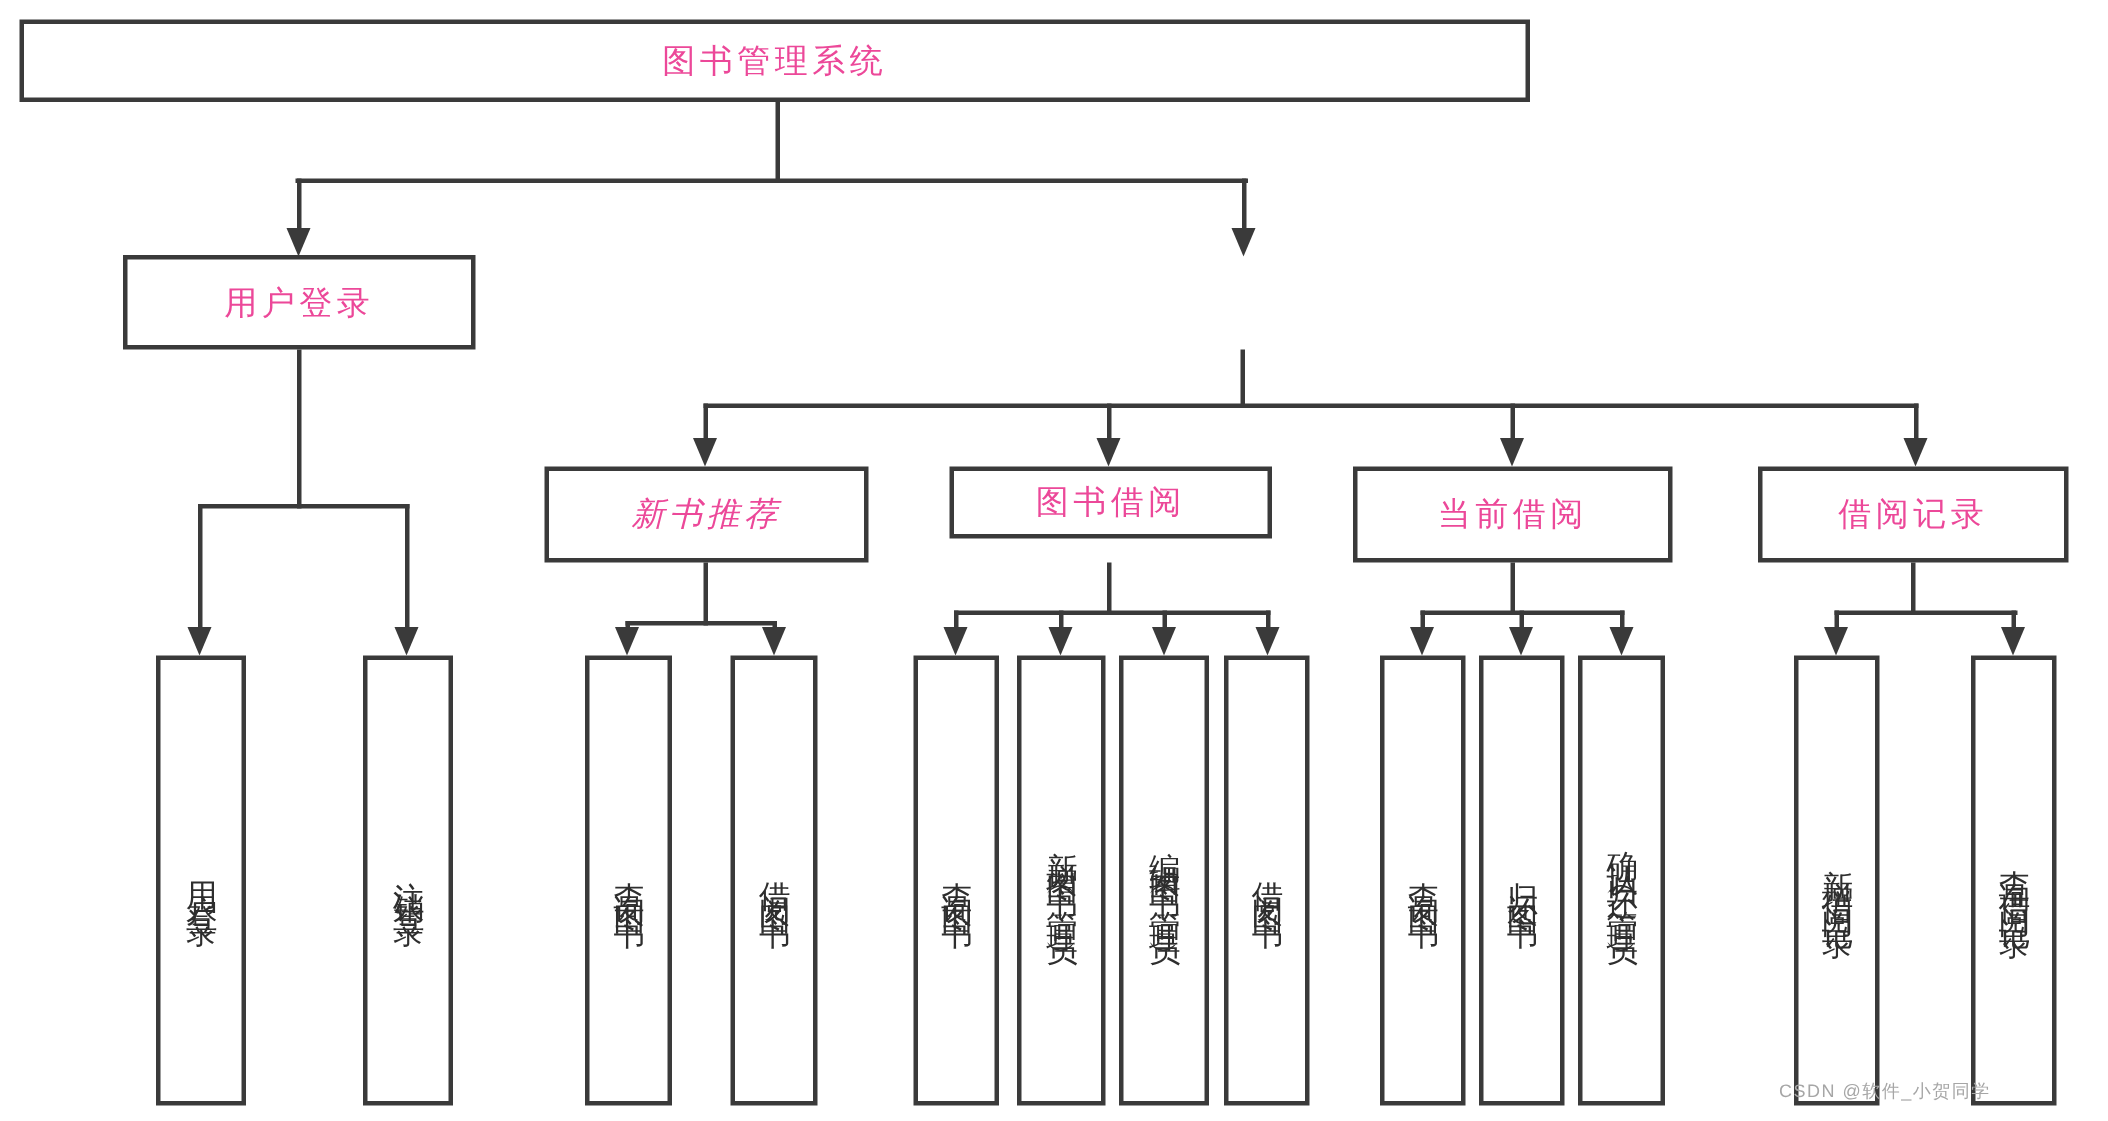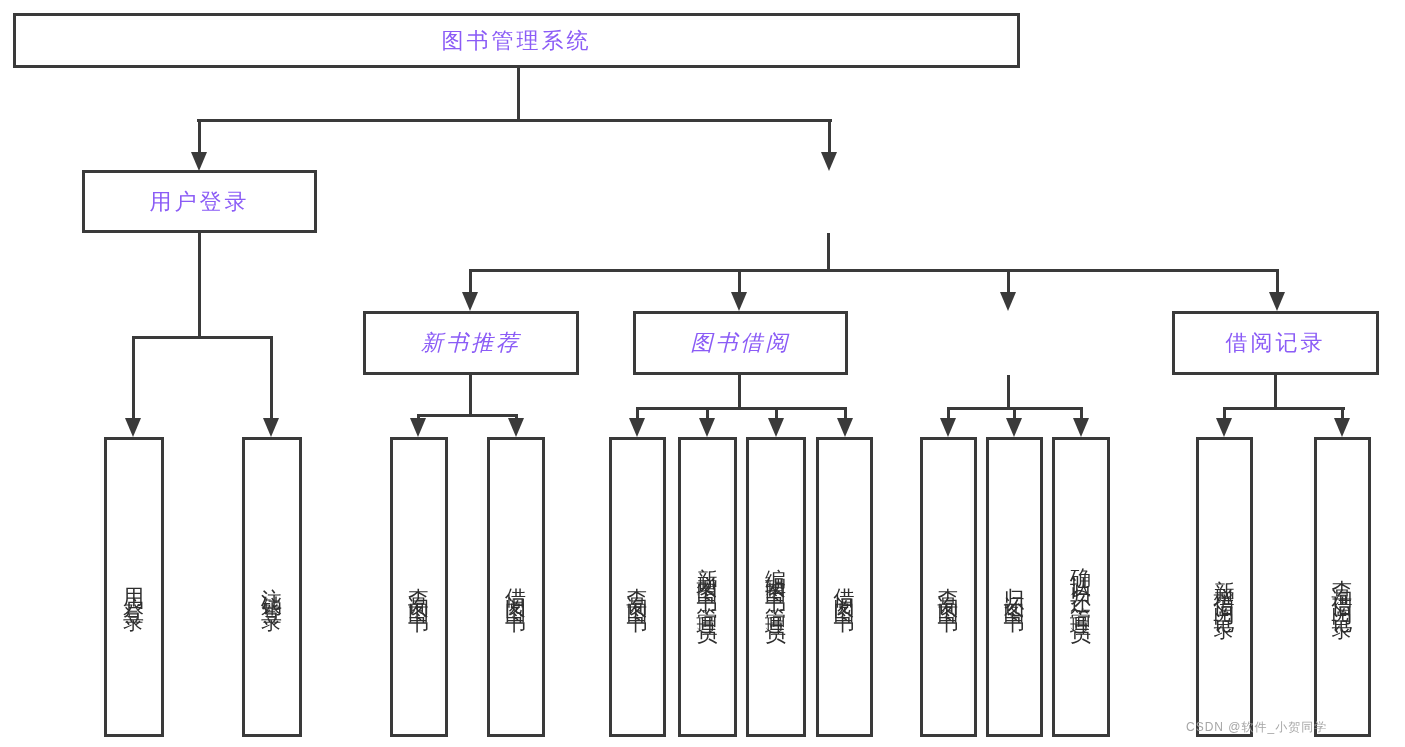--- a/index.html
+++ b/index.html
@@ -18,21 +18,21 @@
   
   .box {
     position: absolute;
     border: 3px solid #3a3a3a;
     background: #ffffff;
     display: flex;
     align-items: center;
     justify-content: center;
     font-size: 22px;
     letter-spacing: 3px;
-    color: #8b5cf6;
+    color: #ec4899;
     white-space: nowrap;
   }
 
   .leaf {
     position: absolute;
     border: 3px solid #3a3a3a;
     background: #ffffff;
     display: flex;
     align-items: center;
     justify-content: center;
@@ -76,21 +76,22 @@
 </head>
 <body>
 
 <div class="canvas">
 
   <div class="box" style="left:13px; top:13px; width:1007px; height:55px;">图书管理系统</div>
 
   <div class="box" style="left:82px; top:170px; width:235px; height:63px;">用户登录</div>
 
   <div class="box" style="left:363px; top:311px; width:216px; height:64px;font-style:italic;">新书推荐</div>
-  <div class="box" style="left:633px; top:311px; width:215px; height:64px;font-style:italic;">图书借阅</div>
+  <div class="box" style="left:633px; top:311px; width:215px; height:48px;">图书借阅</div>
+  <div class="box" style="left:902px; top:311px; width:213px; height:64px;">当前借阅</div>
   <div class="box" style="left:1172px; top:311px; width:207px; height:64px;">借阅记录</div>
 
   <div class="leaf" style="left:104px; width:60px;">
     <span>用户登录</span>
     </div>
   <div class="leaf" style="left:242px; width:60px;">
     <span>注销登录</span>
     </div>
 
   <div class="leaf" style="left:390px; width:58px;">

